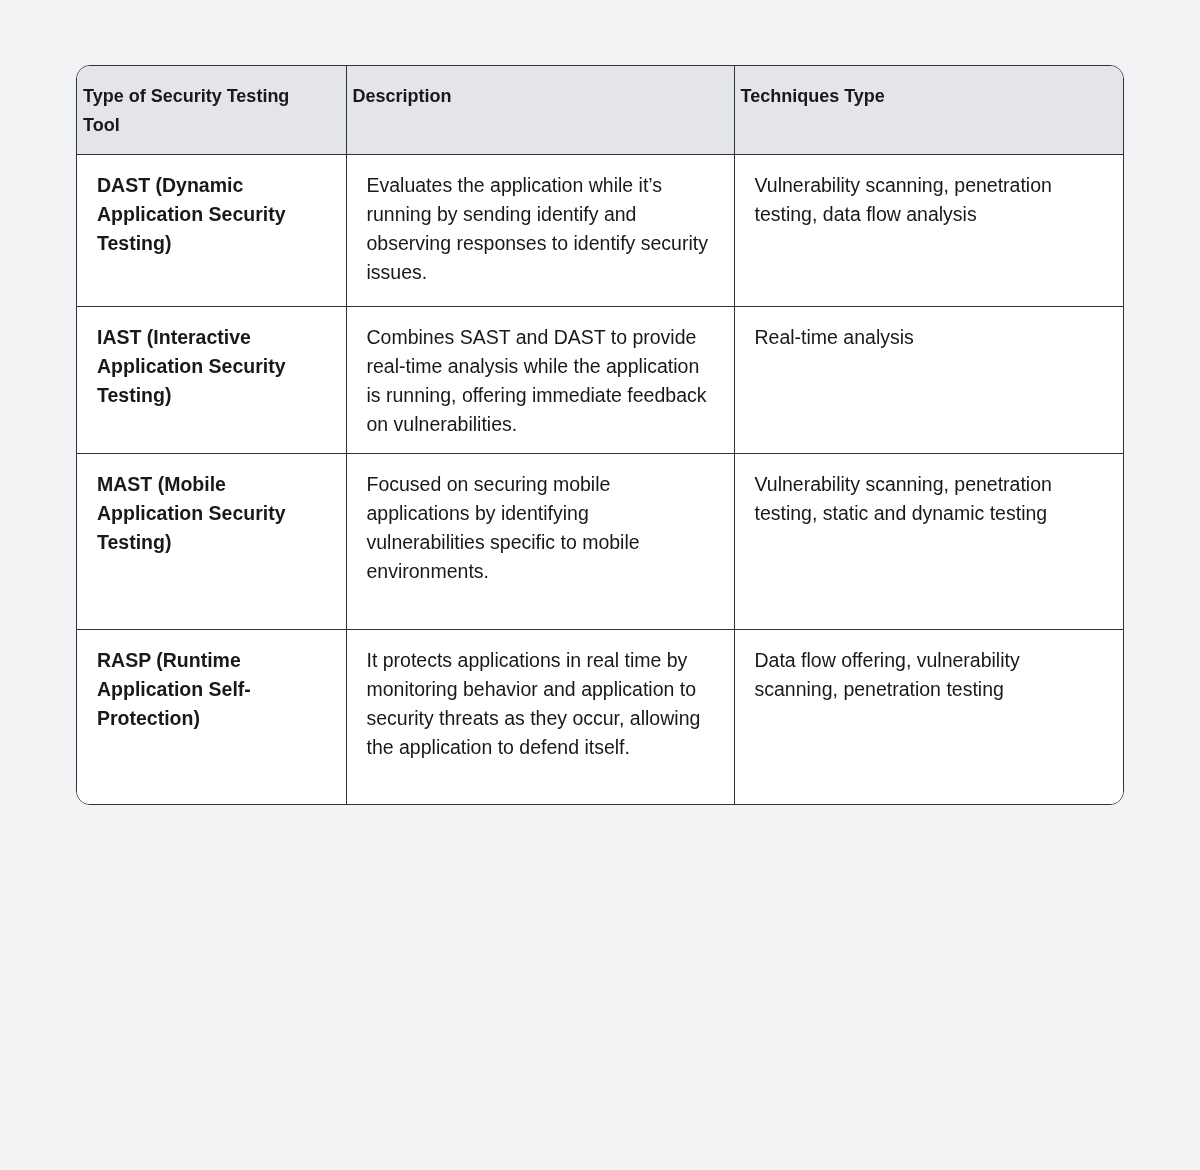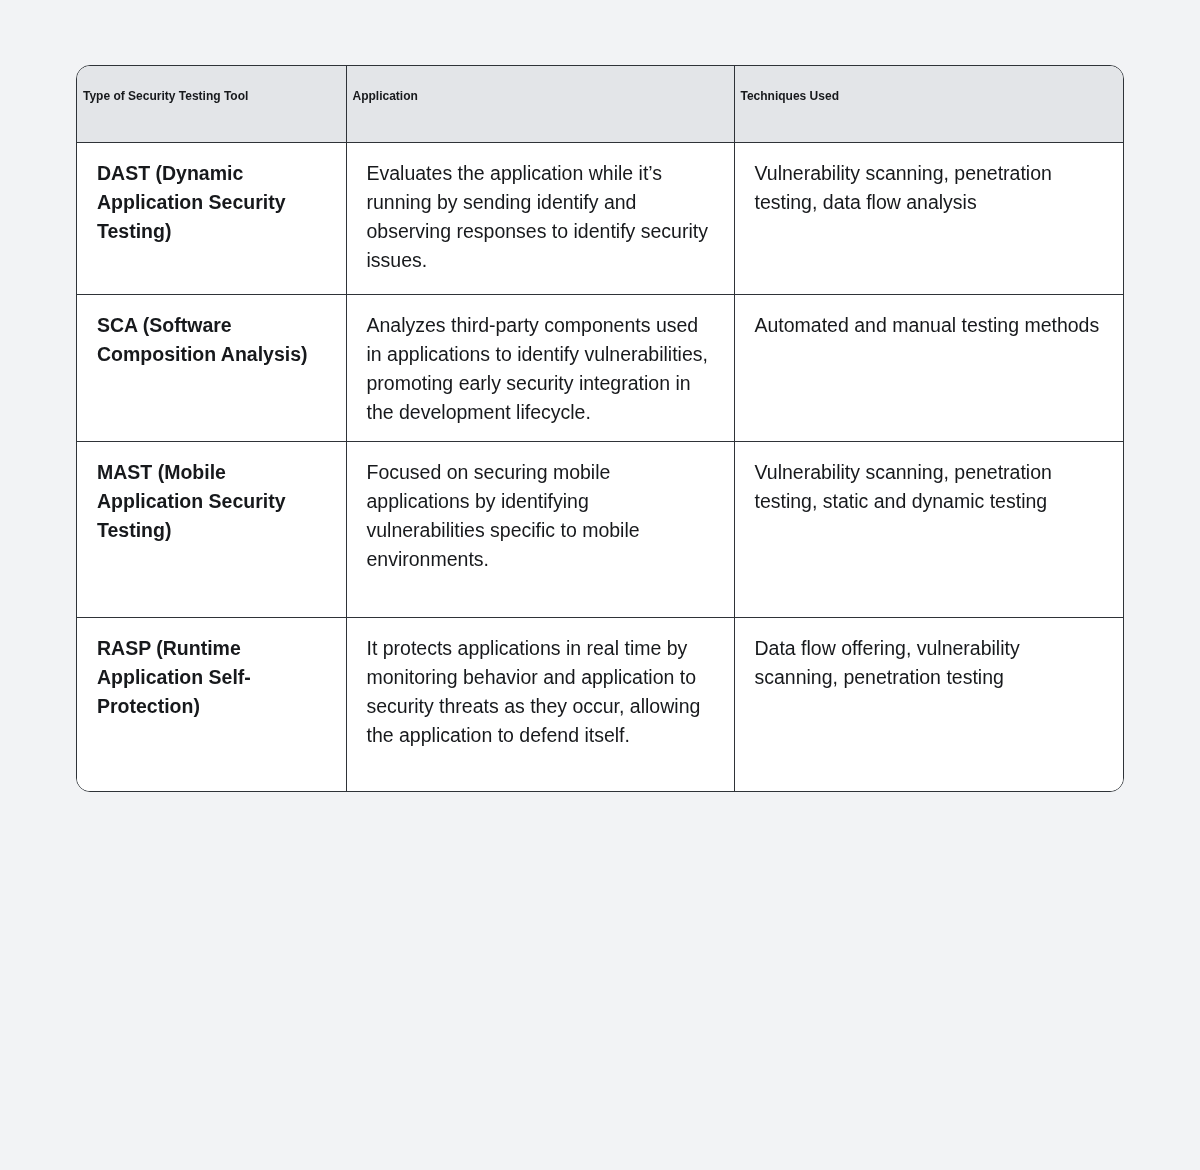--- a/index.html
+++ b/index.html
@@ -53,21 +53,21 @@
     border-bottom: 1.6px solid var(--border);
     background: var(--cell-bg);
     overflow: hidden;
   }
   .sec-table th:last-child,
   .sec-table td:last-child { border-right: none; }
   .sec-table tbody tr:last-child td { border-bottom: none; }
   .sec-table thead th {
     background: var(--header-bg);
     font-weight: 700;
-    font-size: 12px;
+    font-size: 18px;
     padding-left: 6px;
   }
   .sec-table td.tool-cell { font-weight: 700; }
   
   .sec-table thead tr          { height: 76px;  }
   .sec-table tbody tr:nth-child(1) { height: 152px; }
   .sec-table tbody tr:nth-child(2) { height: 142px; }
   .sec-table tbody tr:nth-child(3) { height: 176px; }
   .sec-table tbody tr:nth-child(4) { height: 174px; }
   .sec-table tbody tr:nth-child(5) { height: 143px; font-style: italic; }
@@ -80,34 +80,34 @@
   <div class="table-wrap">
     <table class="sec-table">
       <colgroup>
         <col class="c1">
           <col class="c2">
           <col class="c3">
       </colgroup>
       <thead>
         <tr>
           <th>Type of Security Testing Tool</th>
-          <th>Application</th>
-          <th>Techniques Used</th>
+          <th>Description</th>
+          <th>Techniques Type</th>
         </tr>
       </thead>
       <tbody>
           <tr>
     <td class="tool-cell">DAST (Dynamic Application Security Testing)</td>
     <td>Evaluates the application while it’s running by sending identify and observing responses to identify security issues.</td>
     <td>Vulnerability scanning, penetration testing, data flow analysis</td>
   </tr>
           <tr>
-    <td class="tool-cell">SCA (Software Composition Analysis)</td>
-    <td>Analyzes third-party components used in applications to identify vulnerabilities, promoting early security integration in the development lifecycle.</td>
-    <td>Automated and manual testing methods</td>
+    <td class="tool-cell">IAST (Interactive Application Security Testing)</td>
+    <td>Combines SAST and DAST to provide real-time analysis while the application is running, offering immediate feedback on vulnerabilities.</td>
+    <td>Real-time analysis</td>
   </tr>
           <tr>
     <td class="tool-cell">MAST (Mobile Application Security Testing)</td>
     <td>Focused on securing mobile applications by identifying vulnerabilities specific to mobile environments.</td>
     <td>Vulnerability scanning, penetration testing, static and dynamic testing</td>
   </tr>
           <tr>
     <td class="tool-cell">RASP (Runtime Application Self-Protection)</td>
     <td>It protects applications in real time by monitoring behavior and application to security threats as they occur, allowing the application to defend itself.</td>
     <td>Data flow offering, vulnerability scanning, penetration testing</td>

